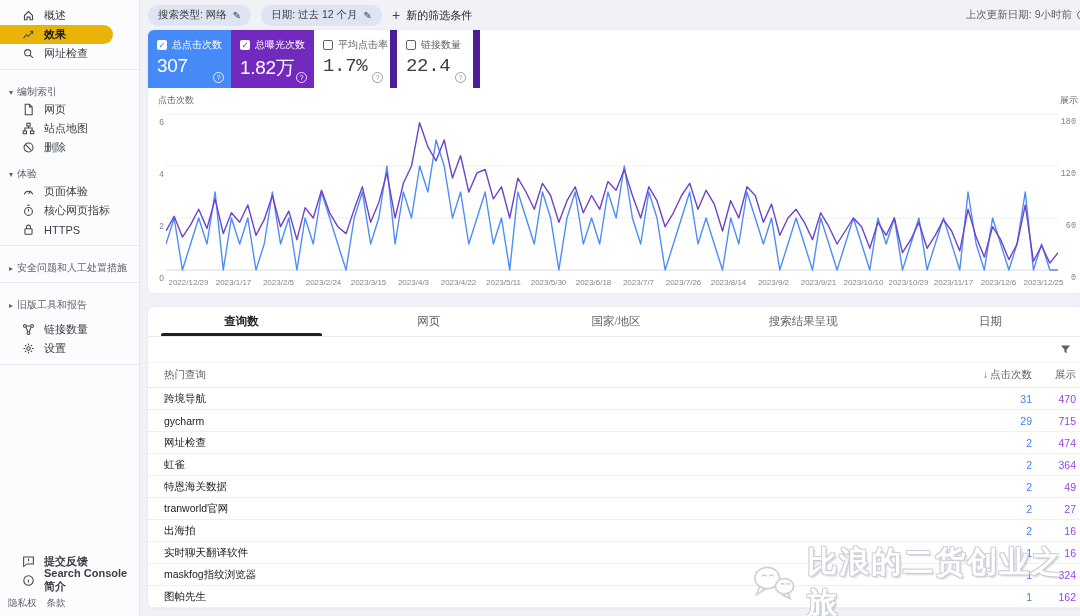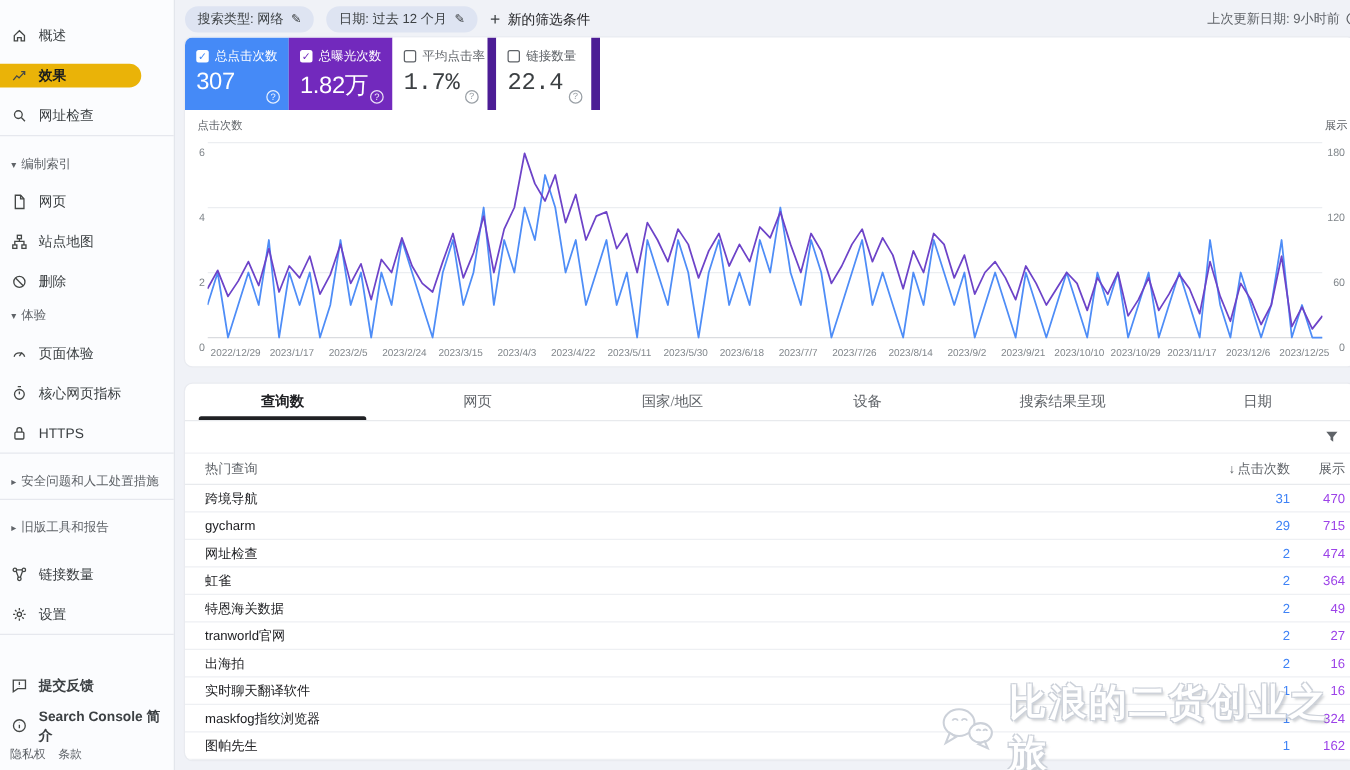--- a/index.html
+++ b/index.html
@@ -3,21 +3,21 @@
 <meta charset="utf-8">
 <style>
   * { margin:0; padding:0; box-sizing:border-box; }
   html,body { width:1080px; height:616px; overflow:hidden; }
   body { font-family:"Liberation Sans","DejaVu Sans",sans-serif; background:#f0f2f7; color:#202124; position:relative; }
   .app { width:1080px; height:616px; display:flex; position:relative; }
 
   
   aside { width:140px; min-width:140px; height:616px; background:#fbfcfe; border-right:1px solid #e3e6ec; display:flex; flex-direction:column; padding-top:6px; }
   .snav { display:flex; flex-direction:column; }
-  .srow { display:flex; align-items:center; height:19px; padding-left:9px; gap:9px; font-size:11px; color:#3c4043; cursor:pointer; position:relative;margin-top:13px; }
+  .srow { display:flex; align-items:center; height:19px; padding-left:22px; gap:9px; font-size:11px; color:#3c4043; cursor:pointer; position:relative; }
   .srow .ic { width:13px; height:13px; color:#444746; flex:0 0 13px; display:flex; }
   .srow .ic svg { width:13px; height:13px; }
   .srow.sel { background:#eab308; border-radius:0 14px 14px 0; margin-right:26px; font-weight:bold; color:#1a1c1e; }
   .shead { display:flex; align-items:center; height:16px; margin-top:9px; padding-left:9px; gap:4px; font-size:10px; color:#5f6368; cursor:pointer; }
   .shead .tri { font-size:8px; color:#5f6368; }
   .sdiv { height:1px; background:#e6e8ee; margin:6px 0 5px 0; }
   .sgap { height:7px; }
   .sspacer { flex:1; }
   .sfoot .srow { height:19px; }
   .legal { font-size:9.5px; color:#5f6368; padding:7px 0 6px 8px; display:flex; gap:10px; }
@@ -50,21 +50,21 @@
   .tile.colored .qmark { border:1px solid rgba(255,255,255,.85); color:rgba(255,255,255,.9); }
   .tile.white .qmark { border:1px solid #9aa0a6; color:#9aa0a6; }
 
   
   .chart-area { position:relative; padding:12px 4px 2px 4px; }
   .axis-name { position:absolute; top:6px; font-size:9px; color:#5f6368; }
   .axis-name.left { left:10px; }
   .axis-name.right { right:6px; }
   .chart-grid-wrap { display:flex; margin-top:8px; }
   .ycol { width:14px; position:relative; font-size:8.5px; color:#80868b; }
-  .ycol.right { width:22px; }
+  .ycol.right { width:22px;font-family:Liberation Mono, monospace; }
   .ycol span { position:absolute; right:2px; transform:translateY(-50%); }
   .ycol.right span { right:4px; }
   .plot { flex:1; height:168px; }
   .plot svg { width:100%; height:168px; display:block; }
   .dates { display:flex; margin:2px 14px 4px 14px; }
   .dates span { flex:1; text-align:center; font-size:8px; color:#80868b; white-space:nowrap; overflow:visible; }
 
   
   .table-card { margin-top:14px; }
   .tabs { display:flex; border-bottom:1px solid #e8eaed; height:30px; }
@@ -354,21 +354,20 @@
             <span>2023/12/25</span>
           </div>
       </div>
     </section>
 
     <section class="card table-card">
       <div class="tabs" id="table-tabs">
           <div class="tab active">查询数</div>
           <div class="tab">网页</div>
           <div class="tab">国家/地区</div>
-          <div class="tab">设备</div>
           <div class="tab">搜索结果呈现</div>
           <div class="tab">日期</div>
         </div>
       <div class="filterrow">
         <svg viewBox="0 0 16 16" fill="currentColor">
             <path d="M2.5 3h11L9.3 8.2v4.6l-2.6-1.9V8.2z"></path>
           </svg>
       </div>
       <div class="thead">
         <span class="col-q">热门查询</span>

